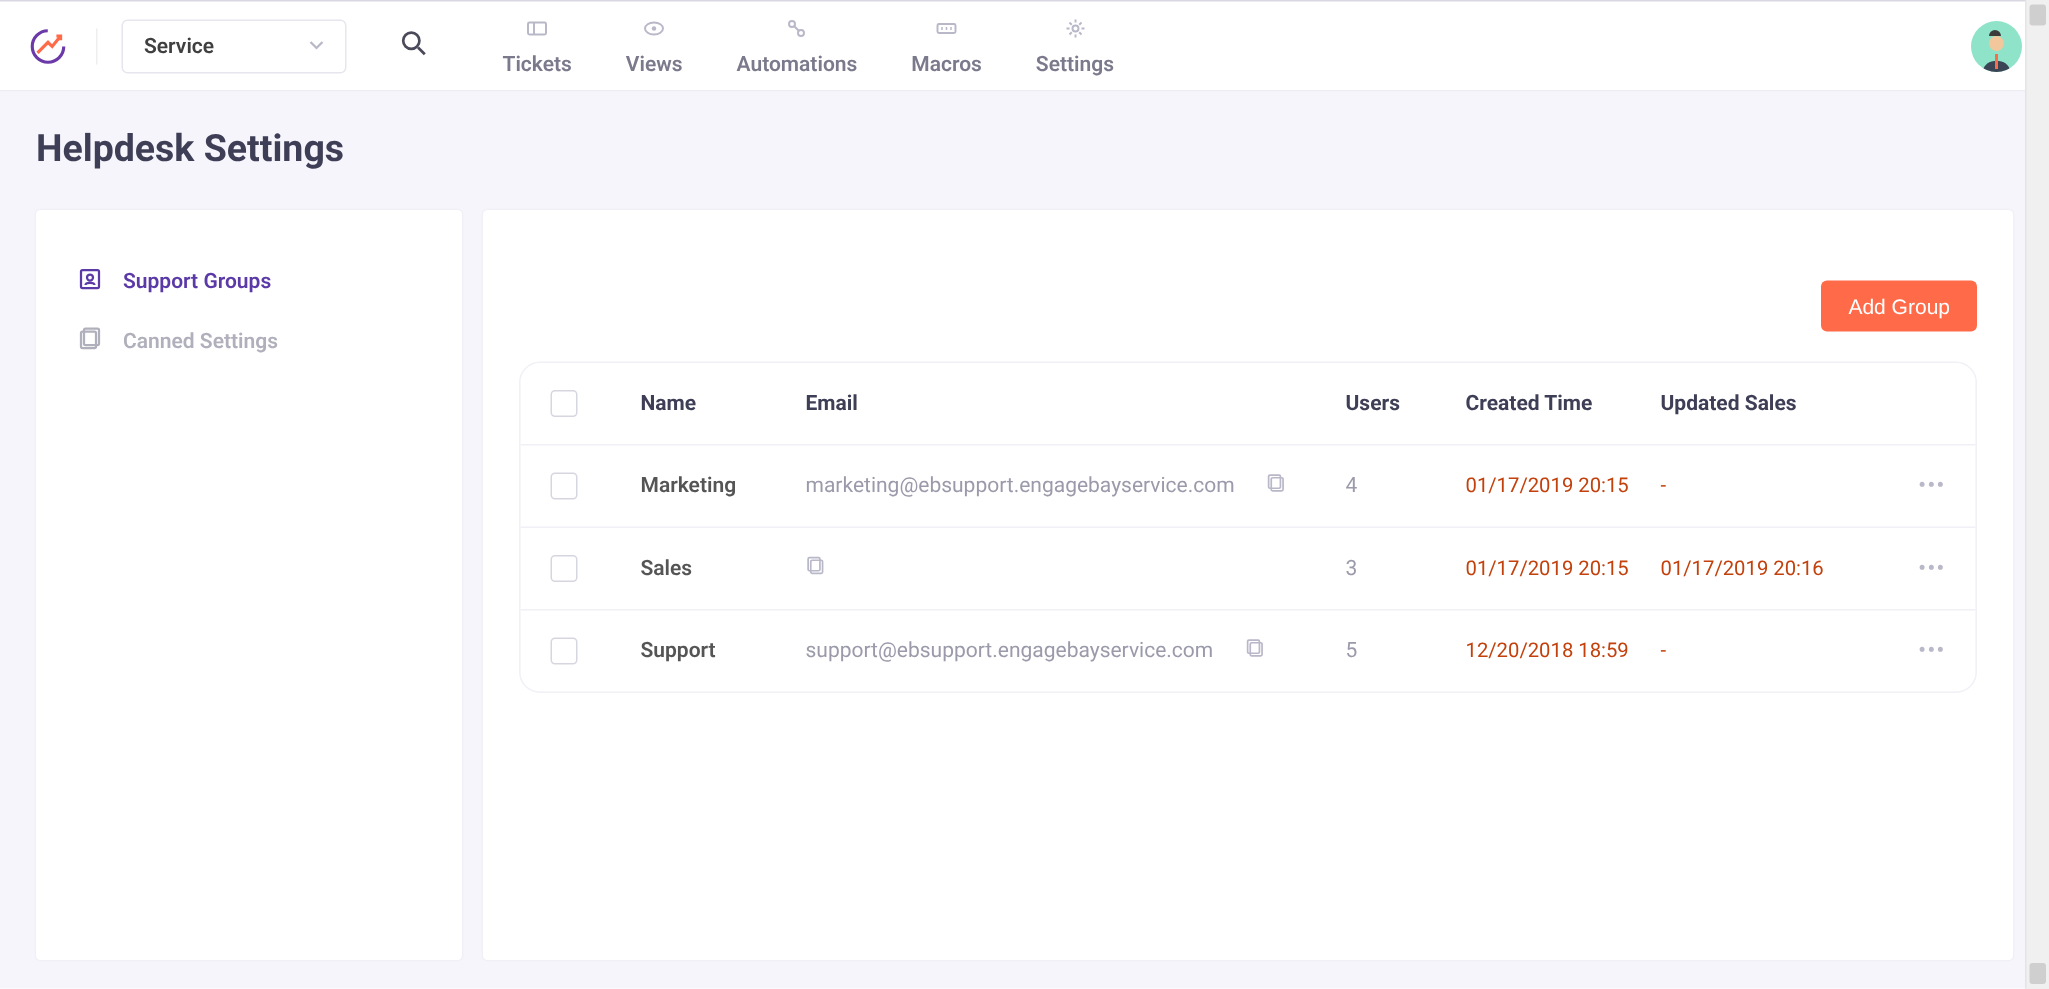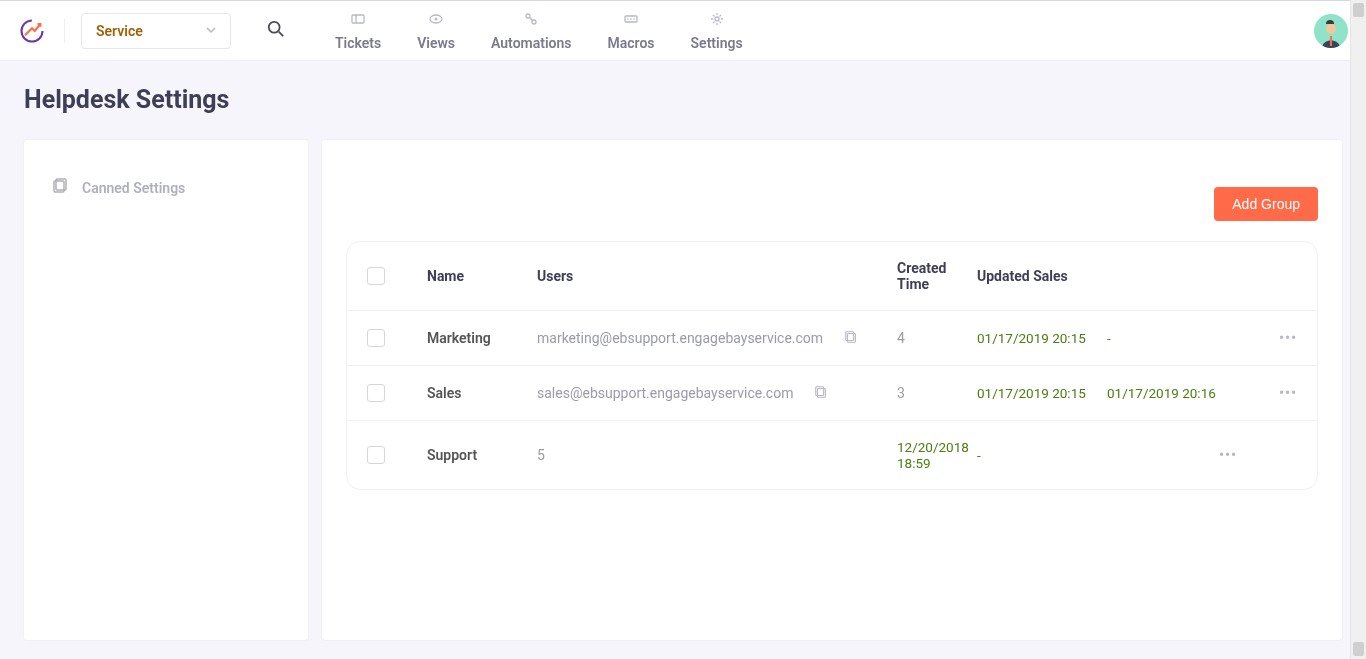--- a/index.html
+++ b/index.html
@@ -31,21 +31,21 @@
   .service-select {
     width: 150px;
     height: 36px;
     border: 1px solid #e6e6ee;
     border-radius: 4px;
     display: flex;
     align-items: center;
     justify-content: space-between;
     padding: 0 14px;
     font-weight: 600;
-    color: #a16207;
+    color: #404040;
     cursor: pointer;
   }
   .chev { color: #b8b8c8; font-size: 12px; }
   .search-icon {
     margin-left: 36px;
     color: #4a4a5a;
     cursor: pointer;
   }
   .nav {
     display: flex;
@@ -127,21 +127,21 @@
   .chk {
     width: 18px; height: 18px;
     border: 1.5px solid #d6d6e0;
     border-radius: 3px;
     cursor: pointer;
   }
   .cell-name { font-weight: 600; color: #555; }
   .cell-email { color: #9a9aaa; display: flex; align-items: center; gap: 21px; }
   .copy-icon { color: #b8b8c8; cursor: pointer; }
   .cell-users { color: #9a9aaa; }
-  .cell-time { color: #4d7c0f; font-size: 13.5px; }
+  .cell-time { color: #c2410c; font-size: 13.5px; }
   .dot-menu { color: #b8b8c8; font-weight: 700; letter-spacing: 1px; cursor: pointer; text-align: right;}
   
   .scroll-mimic {
     position: fixed; right: 0; top: 0; bottom: 0;
     width: 16px; background: #f0f0f0;
     border-left: 1px solid #e4e4e4;
   }
   .scroll-mimic::before {
     content:""; position:absolute; left:2px; right:2px; top:3px; height:14px;
     background:#cfcfcf; border-radius:2px;
@@ -240,20 +240,30 @@
     </svg>
   </div>
 </div>
 
 <div class="page-wrap">
   <h1 class="page-title">Helpdesk Settings</h1>
 
   <div class="content-row">
 
     <div class="sidebar">
+      <div class="side-item active">
+        <span>
+          <svg viewBox="0 0 16 16">
+              <rect x="2" y="2" width="12" height="12" rx="1" fill="none" stroke="currentColor" stroke-width="1.5"></rect>
+              <circle cx="8" cy="7" r="2" fill="none" stroke="currentColor" stroke-width="1.5"></circle>
+              <path d="M5 12 c0-2 6-2 6 0" fill="none" stroke="currentColor" stroke-width="1.5"></path>
+            </svg>
+        </span>
+        <span>Support Groups</span>
+      </div>
       <div class="side-item">
         <span>
           <svg viewBox="0 0 16 16">
               <rect x="2" y="3" width="10" height="11" rx="1" fill="none" stroke="currentColor" stroke-width="1.5"></rect>
               <rect x="4" y="1" width="10" height="11" rx="1" fill="none" stroke="currentColor" stroke-width="1.5"></rect>
             </svg>
         </span>
         <span>Canned Settings</span>
       </div>
     </div>
@@ -262,20 +272,21 @@
       <div class="panel-head">
         <button class="btn-primary">Add Group</button>
       </div>
 
       <div class="tbl">
         <div class="tbl-header">
           <div>
               <div class="chk"></div>
             </div>
           <div>Name</div>
+          <div>Email</div>
           <div>Users</div>
           <div>Created Time</div>
           <div>Updated Sales</div>
           <div></div>
         </div>
 
         <div class="tbl-row">
           <div>
               <div class="chk"></div>
             </div>
@@ -294,39 +305,47 @@
           <div class="cell-time">-</div>
           <div class="dot-menu">•••</div>
         </div>
 
         <div class="tbl-row">
           <div>
               <div class="chk"></div>
             </div>
           <div class="cell-name">Sales</div>
           <div class="cell-email">
-            <span>sales@ebsupport.engagebayservice.com</span>
             <span class="copy-icon">
               <svg width="14" height="14" viewBox="0 0 16 16">
                   <rect x="4" y="4" width="9" height="10" rx="1" fill="none" stroke="currentColor" stroke-width="1.3"></rect>
                   <rect x="2" y="2" width="9" height="10" rx="1" fill="none" stroke="currentColor" stroke-width="1.3"></rect>
                 </svg>
             </span>
           </div>
           <div class="cell-users">3</div>
           <div class="cell-time">01/17/2019 20:15</div>
           <div class="cell-time">01/17/2019 20:16</div>
           <div class="dot-menu">•••</div>
         </div>
 
         <div class="tbl-row">
           <div>
               <div class="chk"></div>
             </div>
           <div class="cell-name">Support</div>
+          <div class="cell-email">
+            <span>support@ebsupport.engagebayservice.com</span>
+            <span class="copy-icon">
+              <svg width="14" height="14" viewBox="0 0 16 16">
+                  <rect x="4" y="4" width="9" height="10" rx="1" fill="none" stroke="currentColor" stroke-width="1.3"></rect>
+                  <rect x="2" y="2" width="9" height="10" rx="1" fill="none" stroke="currentColor" stroke-width="1.3"></rect>
+                </svg>
+            </span>
+          </div>
           <div class="cell-users">5</div>
           <div class="cell-time">12/20/2018 18:59</div>
           <div class="cell-time">-</div>
           <div class="dot-menu">•••</div>
         </div>
 
       </div>
     </div>
   </div>
 </div>

